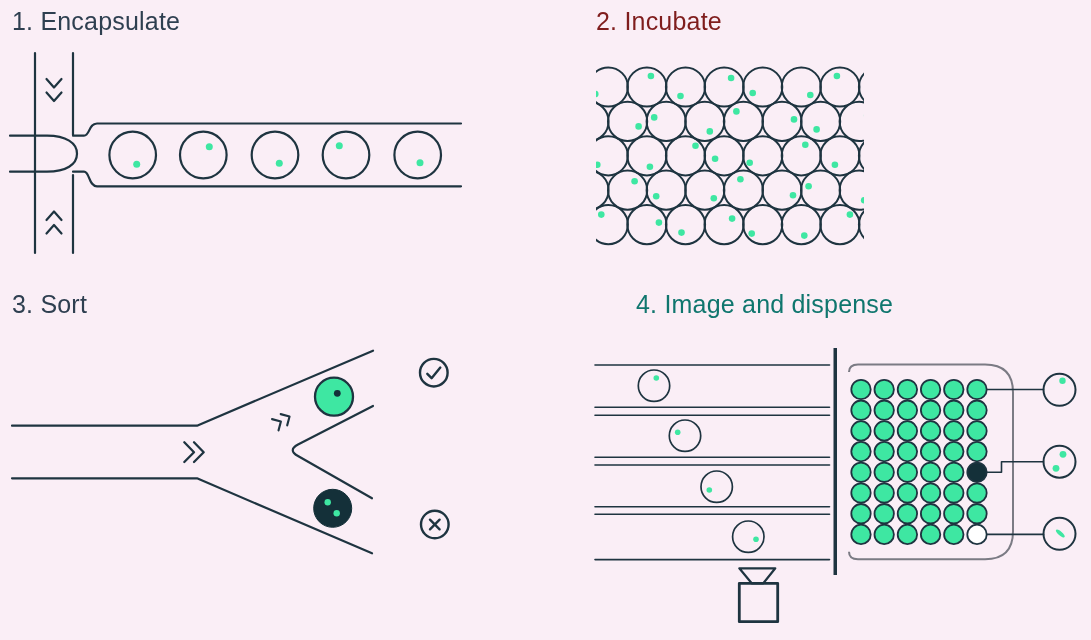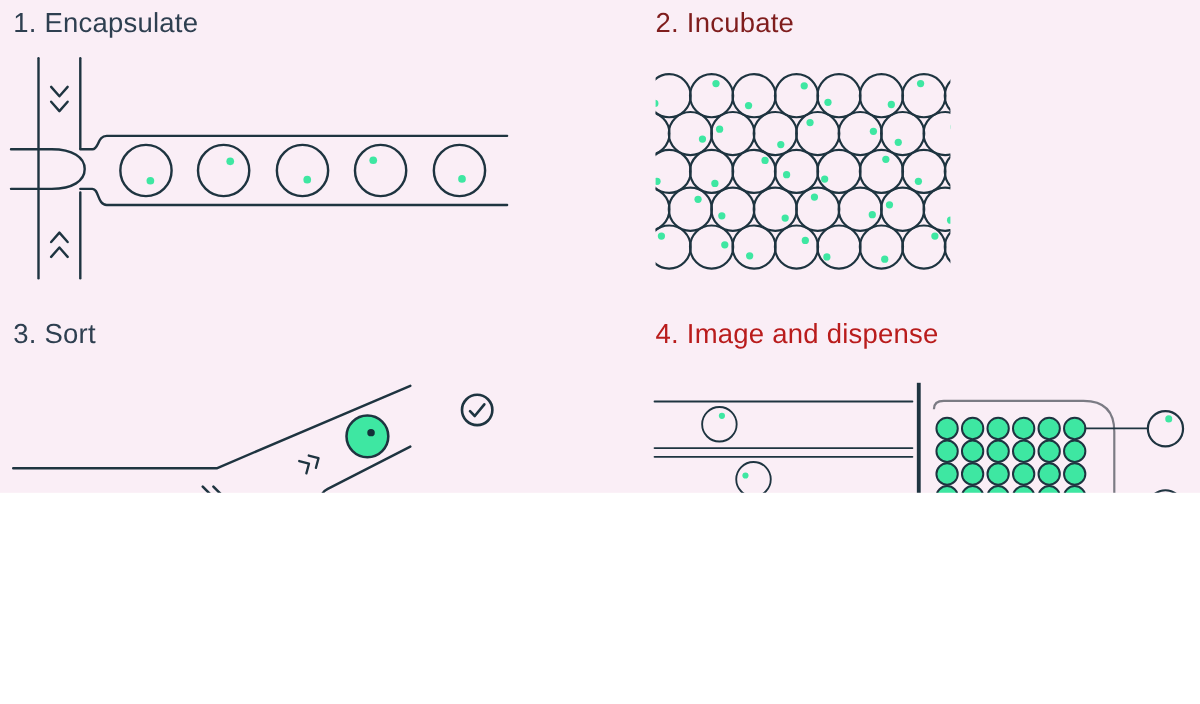--- a/index.html
+++ b/index.html
@@ -1,18 +1,18 @@
 <!DOCTYPE html>
 <html><head>
 <meta charset="utf-8">
 <style>
   html,body{margin:0;padding:0;}
   .canvas{
     position:relative;
-    width:1091px;height:448px;
+    width:1091px;height:640px;
     overflow:hidden;
     font-family:"Liberation Sans", sans-serif;
   }
   .canvas svg{position:absolute;left:0;top:0;}
   .step-title{
     position:absolute;
     font-size:25px;
     font-weight:400;
     letter-spacing:.2px;
     line-height:1.2;
@@ -229,14 +229,14 @@
         <circle cx="1059.5" cy="461.7" r="16" fill="none" stroke="#1E3440" stroke-width="2" stroke-linecap="round" stroke-linejoin="round"></circle>
         <circle cx="1063" cy="454.3" r="3.4" fill="#3EE7A2"></circle>
         <circle cx="1056" cy="468.3" r="3.4" fill="#3EE7A2"></circle>
         <circle cx="1059.5" cy="533.8" r="16" fill="none" stroke="#1E3440" stroke-width="2" stroke-linecap="round" stroke-linejoin="round"></circle>
         <ellipse cx="1060.3" cy="533.5" rx="5.6" ry="2" fill="#3EE7A2" transform="rotate(40 1060.3 533.5)"></ellipse>
       </g>
     </svg>
   <div class="step-title t1" style="color: rgb(46, 63, 80);">1. Encapsulate</div>
   <div class="step-title t2" style="color: #7f1d1d;">2. Incubate</div>
   <div class="step-title t3" style="color: rgb(46, 63, 80);">3. Sort</div>
-  <div class="step-title t4" style="color: #b91c1c;">4. Image and dispense</div>
+  <div class="step-title t4" style="color: #0f766e; margin-left: 40px;">4. Image and dispense</div>
 </div>
 
 </body></html>

